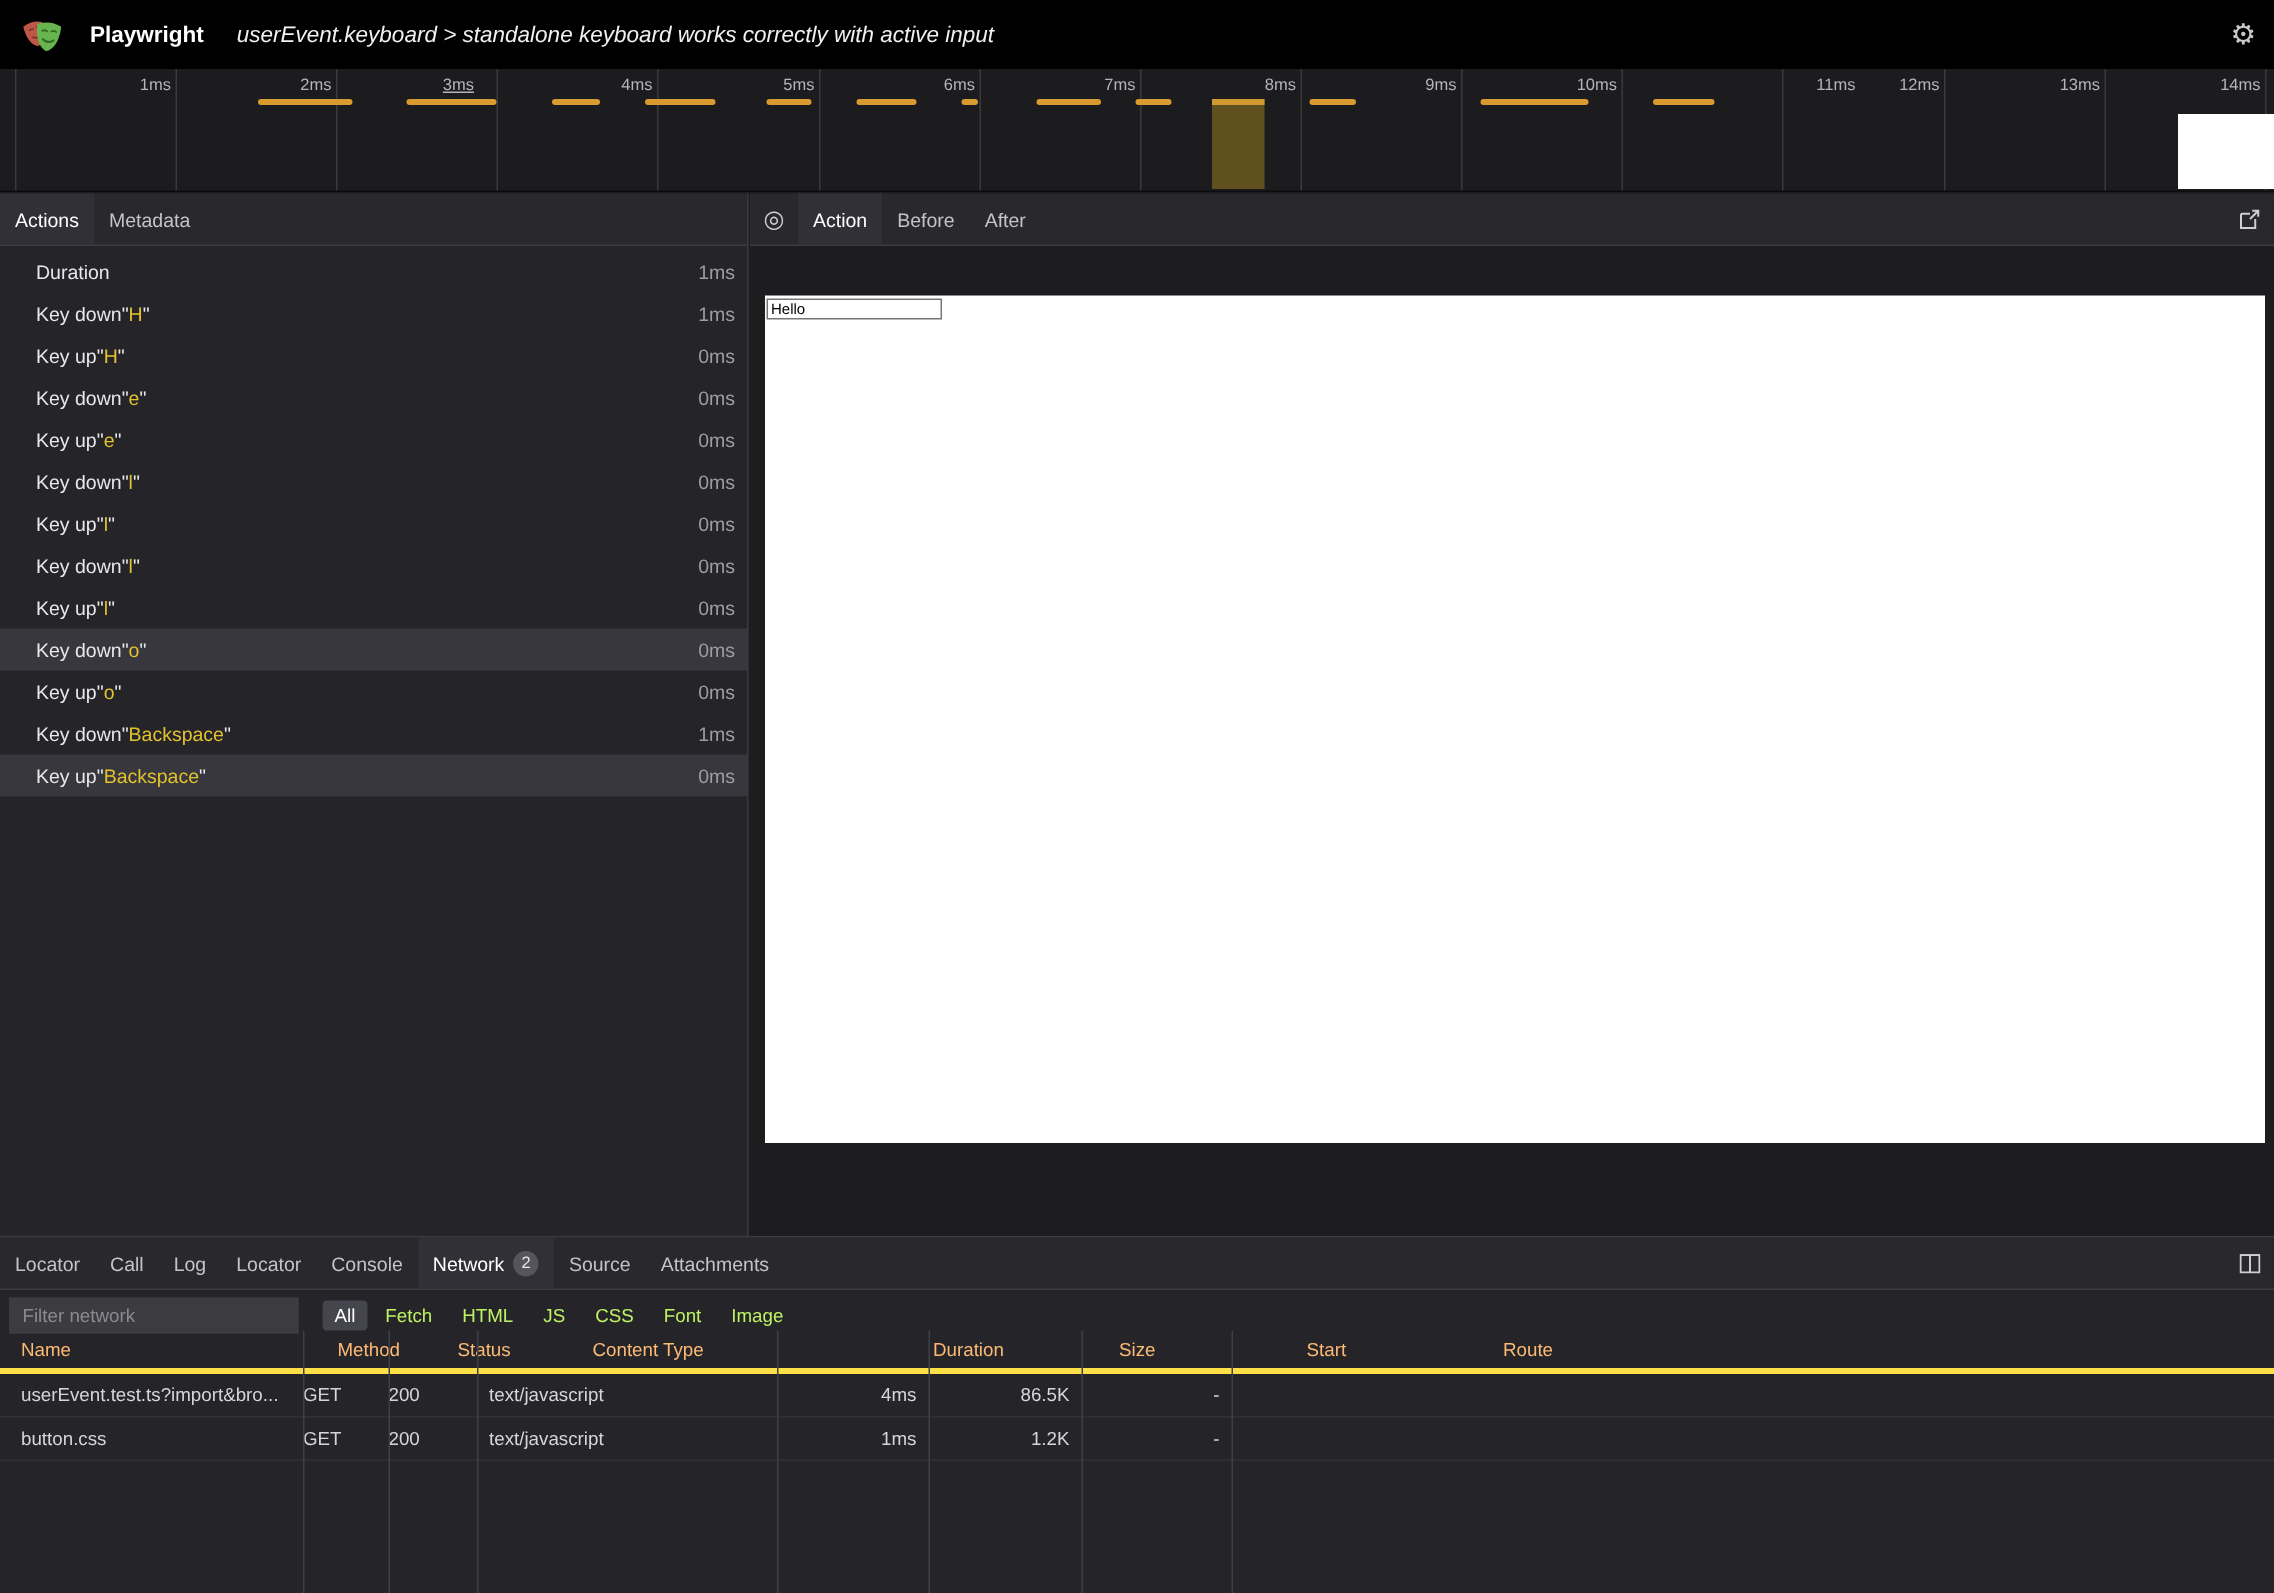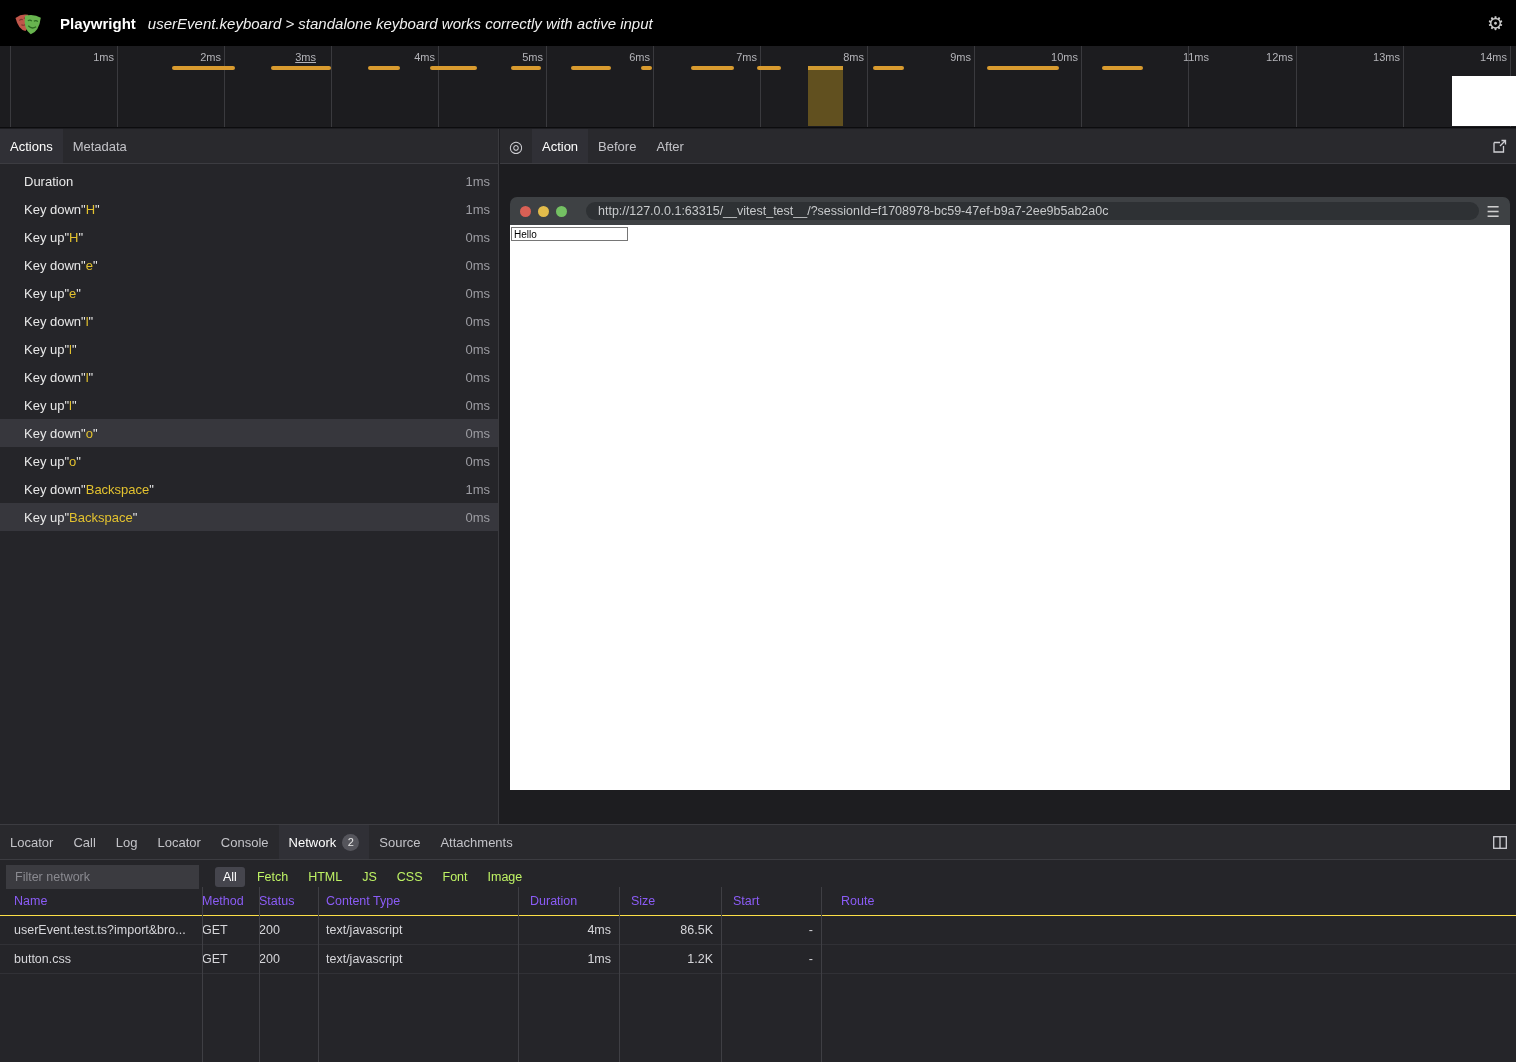--- a/index.html
+++ b/index.html
@@ -1,21 +1,21 @@
 <!DOCTYPE html>
 <html><head>
 <meta charset="utf-8">
 <style>
   * { margin:0; padding:0; box-sizing:border-box; }
   html,body { width:1516px; height:1062px; background:#1d1d21; font-family:"Liberation Sans","DejaVu Sans",sans-serif; overflow:hidden; }
 
   
   .app-header { position:absolute; left:0; top:0; width:1516px; height:46px; background:#000; display:flex; align-items:center; padding:0 12px; }
   .logo { width:34px; height:34px; margin-right:14px; display:flex; align-items:center; justify-content:center; }
-  .brand { color:#fff; font-weight:bold; font-size:15px; margin-right:12px; }
+  .brand { color:#fff; font-weight:bold; font-size:15px; margin-right:22px; }
   .test-title { color:#f0f0f0; font-size:15px;font-style:italic; }
   .gear { margin-left:auto; color:#c9c9c9; font-size:19px; line-height:1; cursor:default; }
 
   
   .timeline { position:absolute; left:0; top:46px; width:1516px; height:82px; background:#1c1c1f; border-bottom:1px solid #0c0c0e; }
   .tl-line { position:absolute; top:0; bottom:0; width:1px; background:#3a3a3e; }
   .tl-label { position:absolute; top:5px; width:57px; text-align:right; font-size:11px; color:#b4b4b9; }
   .tl-bar { position:absolute; top:20px; height:4px; border-radius:2px; background:#d99b2f; }
   .tl-block { position:absolute; top:20px; bottom:1px; background:#61501f; border-top:4px solid #d09a30; }
   .tl-thumb { position:absolute; top:30px; height:50px; background:#fff; }
@@ -58,21 +58,21 @@
   .bp-toolbar { height:34px; display:flex; align-items:center; padding:0 6px; }
   .filter-input { width:193px; height:24px; background:#3b3b40; border:1px solid #3b3b40; color:#e0e0e0; font-size:12.5px; padding:0 8px; font-family:"Liberation Sans",sans-serif; }
   .filter-input::placeholder { color:#8a8a90; }
   .chips { display:flex; align-items:center; margin-left:16px; gap:4px; }
   .chip { padding:3px 8px; font-size:12.5px; color:#bef264; border-radius:3px; cursor:default; }
   .chip.selected { background:#45454d; color:#fff; }
 
   .net-table { position:absolute; left:0; top:62px; right:0; bottom:0; }
   .col-line { position:absolute; top:0; bottom:0; width:1px; background:#3f3f44; }
   .net-grid { display:grid; grid-template-columns:202px 57px 59px 200px 101px 102px 100px 1fr; align-items:center; height:29px; font-size:12.5px; }
-  .net-header { color:#8b5cf6; border-bottom:1px solid #fde047; }
+  .net-header { color:#fdba74; border-bottom:4px solid #fde047;gap:23px; }
   .net-row { color:#d6d6da; border-bottom:1px solid #313136; }
   .c-name { padding-left:14px; white-space:nowrap; overflow:hidden; }
   .c-center { text-align:left; }
   .c-type { padding-left:8px; }
   .c-right { text-align:right; padding-right:8px; }
   .c-hleft { text-align:left; padding-left:12px; }
   .c-route { padding-left:20px; }
 
   svg { display:block; }
 </style>
@@ -141,21 +141,21 @@
     <div>
       <div class="tl-line" style="left: 974px;"></div>
       <div class="tl-label" style="left: 914px;">9ms</div>
     </div>
     <div>
       <div class="tl-line" style="left: 1081px;"></div>
       <div class="tl-label" style="left: 1021px;">10ms</div>
     </div>
     <div>
       <div class="tl-line" style="left: 1188px;"></div>
-      <div class="tl-label" style="left: 1152px;">11ms</div>
+      <div class="tl-label" style="left: 1180px;">11ms</div>
     </div>
     <div>
       <div class="tl-line" style="left: 1296px;"></div>
       <div class="tl-label" style="left: 1236px;">12ms</div>
     </div>
     <div>
       <div class="tl-line" style="left: 1403px;"></div>
       <div class="tl-label" style="left: 1343px;">13ms</div>
     </div>
     <div>
@@ -289,29 +289,20 @@
       <div class="strip-spacer"></div>
       <div class="strip-icon">
         <svg width="14" height="14" viewBox="0 0 14 14">
             <path d="M1 3.5 h6 M1 3.5 v9.5 h9.5 v-6" stroke="#cfcfd4" fill="none" stroke-width="1.3"></path>
             <path d="M7 7 L12.5 1.5 M8.5 1.5 h4 v4" stroke="#cfcfd4" fill="none" stroke-width="1.3"></path>
           </svg>
       </div>
     </div>
     <div class="snapshot">
       <div class="browser">
-        <div class="chrome-bar">
-          <span class="dot red"></span>
-          <span class="dot yellow"></span>
-          <span class="dot green"></span>
-          <div class="url-pill">
-            <span>http://127.0.0.1:63315/__vitest_test__/?sessionId=f1708978-bc59-47ef-b9a7-2ee9b5ab2a0c</span>
-          </div>
-          <span class="menu-icon">☰</span>
-        </div>
         <div class="page">
           <input class="page-input" value="Hello" style="">
         </div>
       </div>
     </div>
   </div>
 </div>
 
 <div class="bottom-panel">
   <div class="tabstrip">

